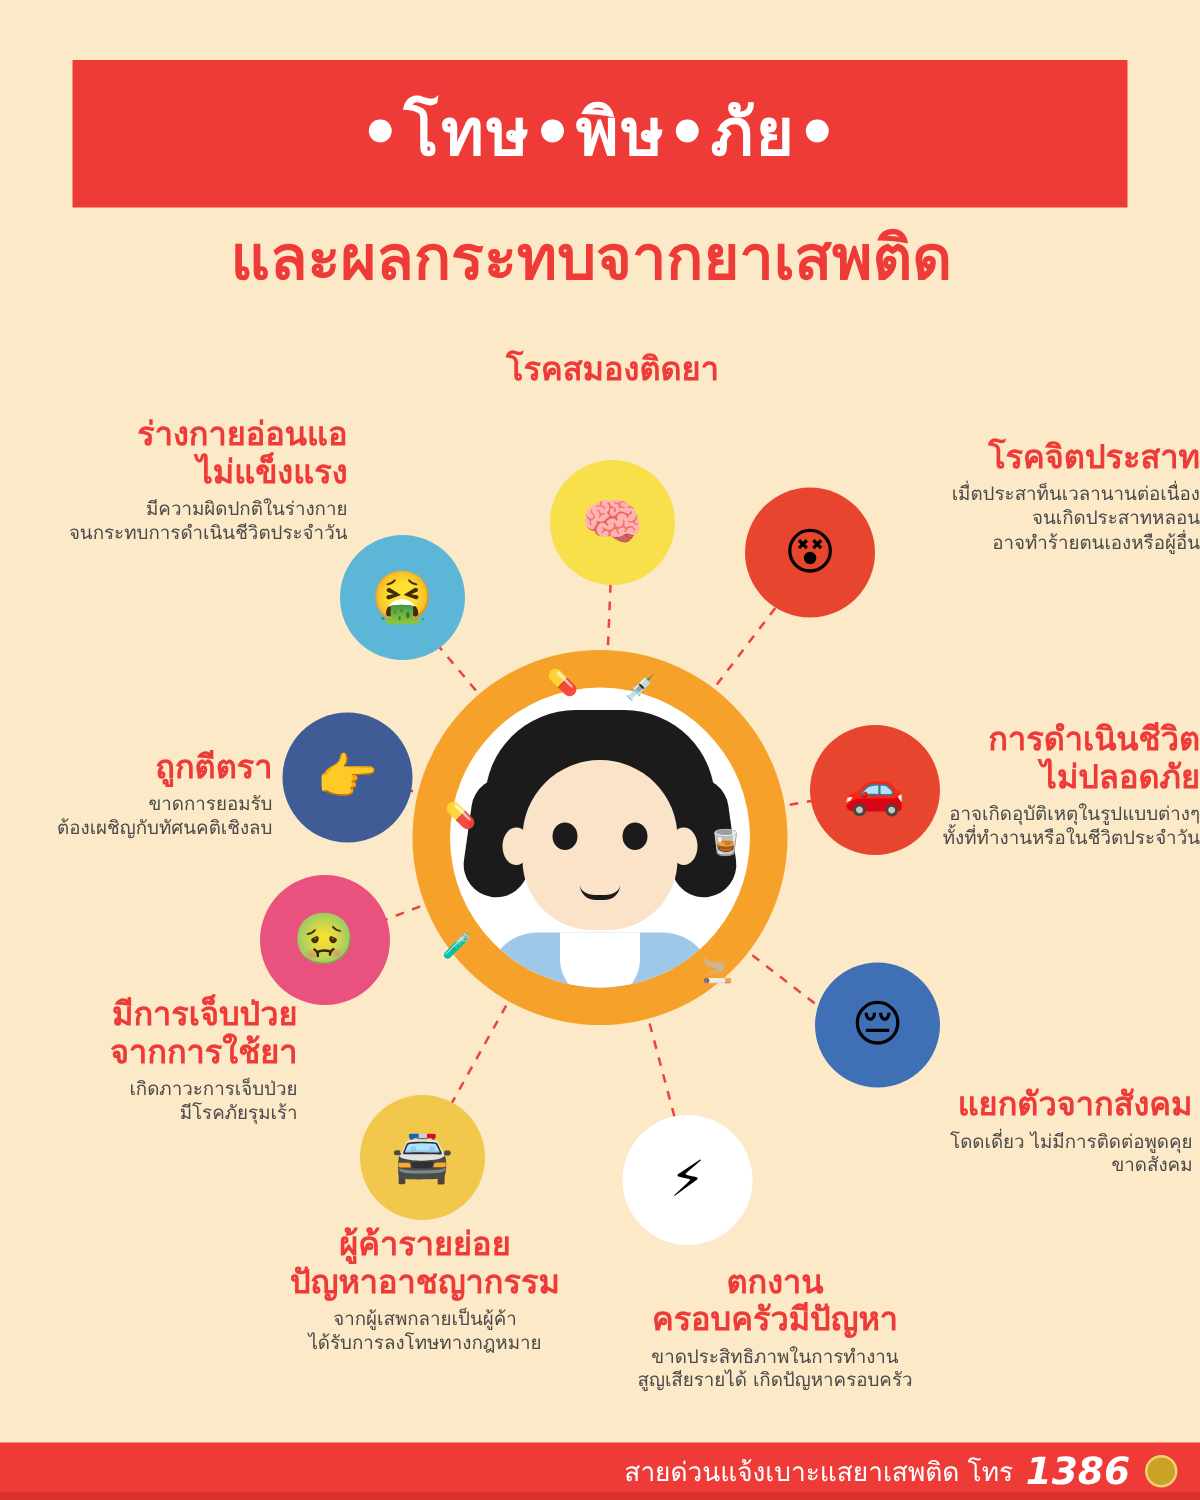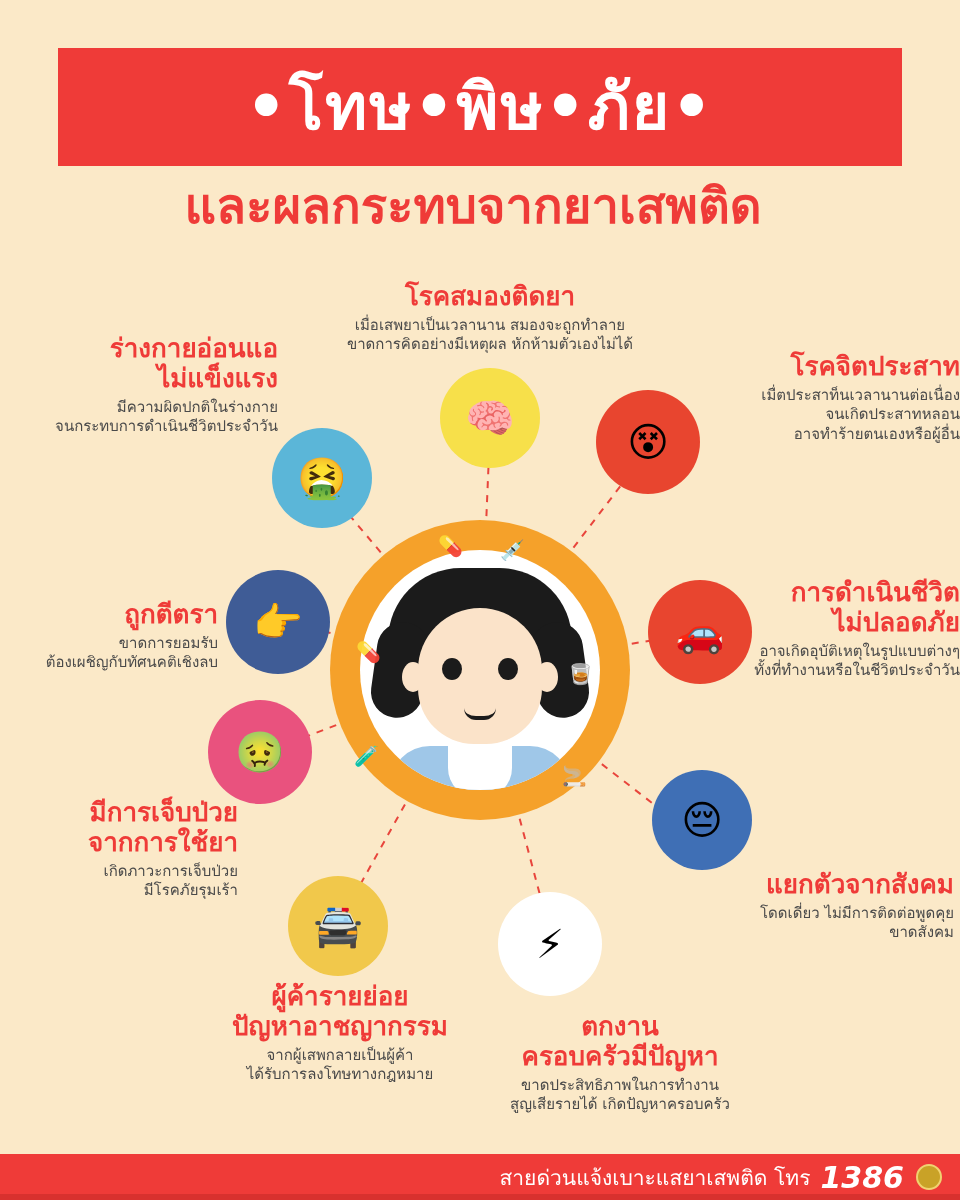--- a/index.html
+++ b/index.html
@@ -27,21 +27,21 @@
     top: 48px;
     width: 844px;
     height: 118px;
     background: #ef3b38;
     display: flex;
     align-items: center;
     justify-content: center;
   }
   .title-bar .title-text {
     color: #ffffff;
-    font-size: 64px;
+    font-size: 52px;
     font-weight: bold;
     letter-spacing: 2px;
     line-height: 1;
     white-space: nowrap;
   }
   .subtitle {
     position: absolute;
     left: 0;
     top: 180px;
     width: 946px;
@@ -301,22 +301,20 @@
     <span class="prop" style="left:24px; top:224px;">🧪</span>
     <span class="prop" style="left:238px; top:142px;">🥃</span>
     <span class="prop" style="left:26px; top:120px;">💊</span>
   </div>
 
   <div class="node-icon" style="left:440px; top:368px; width:100px; height:100px; background:#f7e04a;">
     <span>🧠</span>
   </div>
   <div class="node-text ta-center" style="left:310px; top:282px; width:360px;">
     <div class="headline">โรคสมองติดยา</div>
-    <div class="body" style="white-space:pre-line;">เมื่อเสพยาเป็นเวลานาน สมองจะถูกทำลาย
-ขาดการคิดอย่างมีเหตุผล หักห้ามตัวเองไม่ได้</div>
   </div>
 
   <div class="node-icon" style="left:596px; top:390px; width:104px; height:104px; background:#e8452f;">
     <span>😵</span>
   </div>
   <div class="node-text ta-left" style="left:700px; top:352px; width:260px;">
     <div class="headline">โรคจิตประสาท</div>
     <div class="body" style="white-space:pre-line;">เมื่ตประสาท็นเวลานานต่อเนื่อง
 จนเกิดประสาทหลอน
 อาจทำร้ายตนเองหรือผู้อื่น</div>

